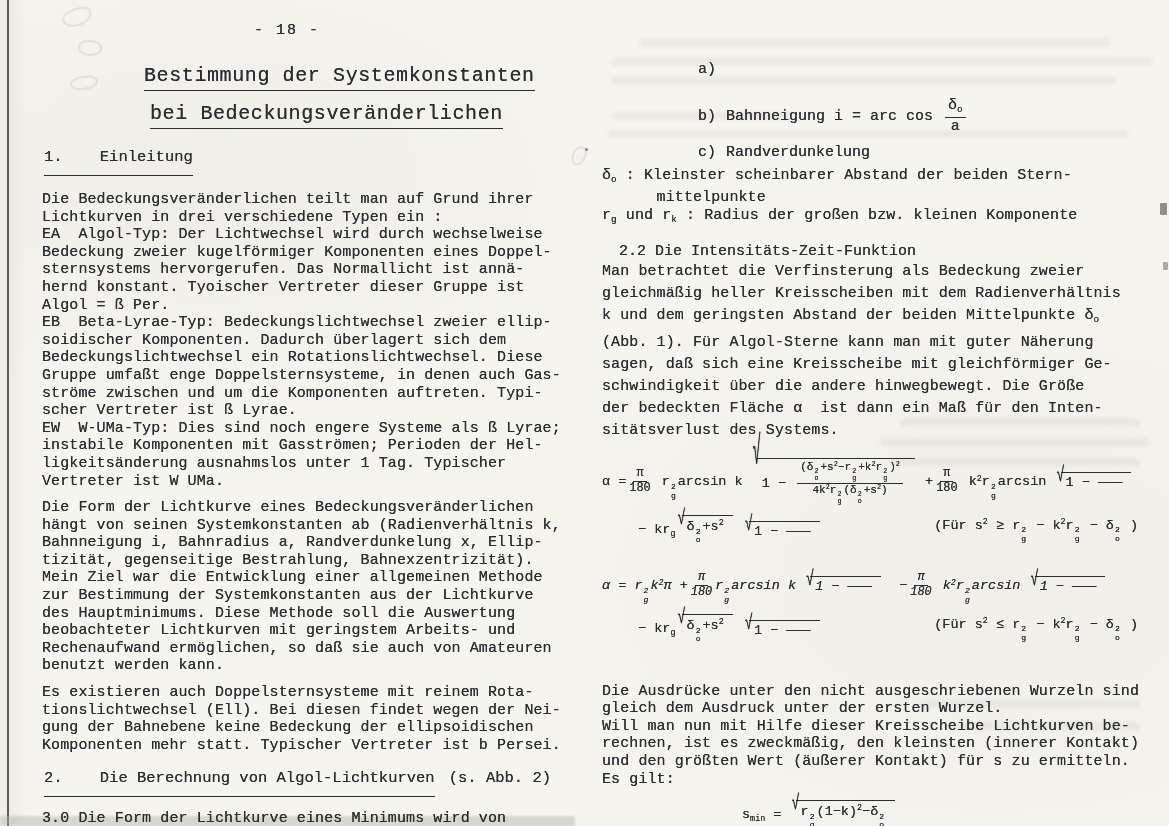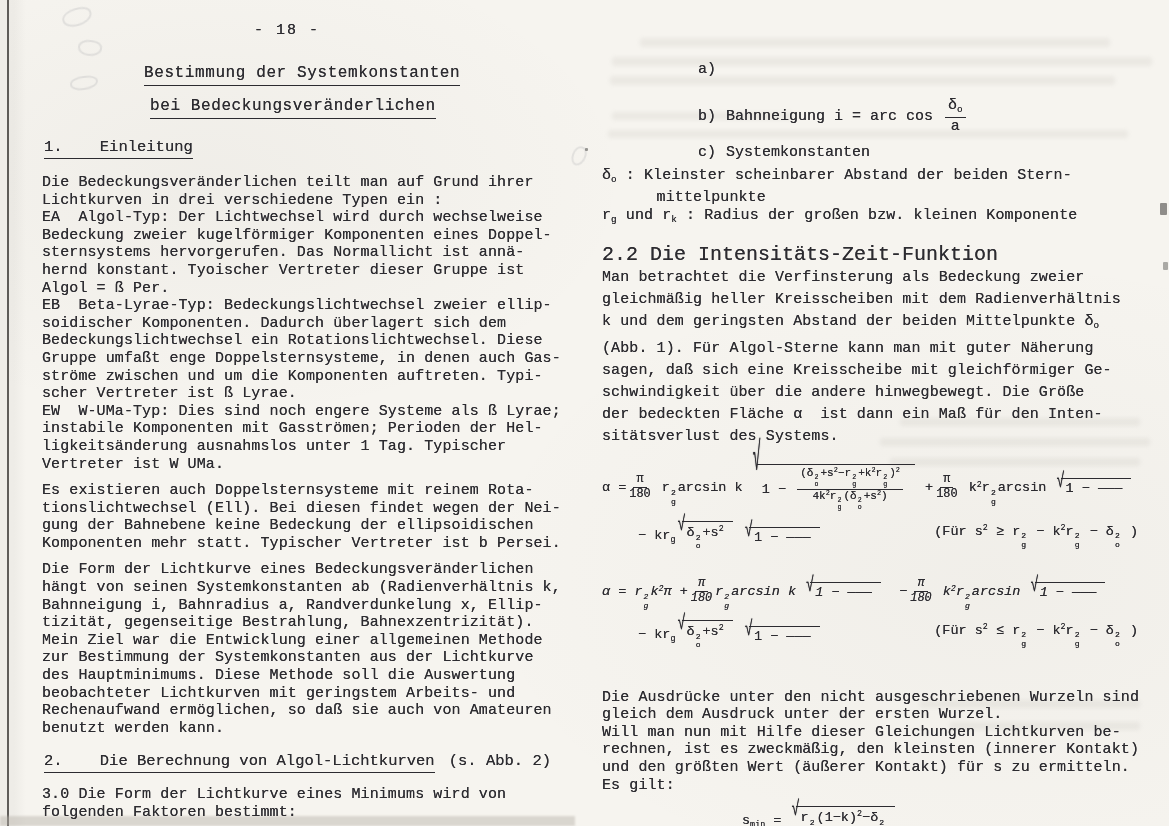--- a/index.html
+++ b/index.html
@@ -19,40 +19,40 @@
   .ink{ text-shadow:0 0 0.6px rgba(44,43,48,0.85); }
   .col{position:absolute;top:8px;}
   .col-left{left:42px;width:534px;}
   .col-right{left:602px;width:562px;}
   .body-text{
     font-size:15px;line-height:17.6px;white-space:pre-wrap;margin:0;
     letter-spacing:0.1px;
   }
   .rc-text{line-height:22px;}
   .pagenum{font-size:15px;margin:14px 0 0 212px;letter-spacing:2px;}
-  .title-line{display:inline-block;font-size:16px;border-bottom:1.6px solid #2c2b30;padding-bottom:3px;letter-spacing:0.6px;}
+  .title-line{display:inline-block;font-size:20px;border-bottom:1.6px solid #2c2b30;padding-bottom:3px;letter-spacing:0.6px;}
   .t1{margin:25px 0 0 102px;}
   .t2{margin:11px 0 16px 108px;}
   .heading{font-size:15.5px;margin:0;white-space:pre-wrap;}
-  .heading .u{display:inline-block;border-bottom:1.6px solid #2c2b30;padding-bottom:2px;}
+  .heading .u{display:inline-block;border-bottom:1.6px solid #2c2b30;padding-bottom:9px;}
   .h-einleitung{margin:19px 0 0 2px;}
   .h-berechnung{margin:15px 0 0 2px;}
   .h-suffix{margin-left:14px;}
   .p-types{margin-top:15px;}
   .p-ell{margin-top:9px;}
   .p-form{margin-top:9px;}
   .p-21{margin-top:13px;}
   
   .abc-item{display:flex;align-items:center;font-size:15px;margin-left:96px;white-space:pre;}
   .abc-item .lbl{margin-right:10px;}
   .i-a{margin-top:40px;min-height:42px;}
   .i-b{margin-top:7px;min-height:38px;}
   .i-c{margin-top:7px;min-height:20px;}
   .defs{margin-top:5px;}
-  .h-22{font-size:20px;margin:15px 0 0 0;}
+  .h-22{font-size:15px;margin:15px 0 0 17px;}
   .p-22{margin-top:1px;}
   .p-roots{margin-top:39px;}
   
   .formula{font-size:13.5px;white-space:pre;}
   .f1-l1{margin-top:16px;}
   .f-l2{margin-top:10px;margin-left:36px;display:flex;align-items:center;}
   .f2-l1{margin-top:26px;font-style:italic;}
   .cond{margin-left:auto;padding-right:26px;text-align:right;}
   .s-eq{margin:0 0 0 140px;font-size:13.5px;}
   .s-min{margin-top:12px;}
@@ -120,52 +120,52 @@
 EB  Beta-Lyrae-Typ: Bedeckungslichtwechsel zweier ellip-
 soidischer Komponenten. Dadurch überlagert sich dem
 Bedeckungslichtwechsel ein Rotationslichtwechsel. Diese
 Gruppe umfaßt enge Doppelsternsysteme, in denen auch Gas-
 ströme zwischen und um die Komponenten auftreten. Typi-
 scher Vertreter ist ß Lyrae.
 EW  W-UMa-Typ: Dies sind noch engere Systeme als ß Lyrae;
 instabile Komponenten mit Gasströmen; Perioden der Hel-
 ligkeitsänderung ausnahmslos unter 1 Tag. Typischer
 Vertreter ist W UMa.</p>
-  <p class="body-text p-ell">Es existieren auch Doppelsternsysteme mit reinem Rota-
-tionslichtwechsel (Ell). Bei diesen findet wegen der Nei-
-gung der Bahnebene keine Bedeckung der ellipsoidischen
-Komponenten mehr statt. Typischer Vertreter ist b Persei.</p>
   <p class="body-text p-form">Die Form der Lichtkurve eines Bedeckungsveränderlichen
 hängt von seinen Systemkonstanten ab (Radienverhältnis k,
 Bahnneigung i, Bahnradius a, Randverdunkelung x, Ellip-
 tizität, gegenseitige Bestrahlung, Bahnexzentrizität).
 Mein Ziel war die Entwicklung einer allgemeinen Methode
 zur Bestimmung der Systemkonstanten aus der Lichtkurve
 des Hauptminimums. Diese Methode soll die Auswertung
 beobachteter Lichtkurven mit geringstem Arbeits- und
 Rechenaufwand ermöglichen, so daß sie auch von Amateuren
 benutzt werden kann.</p>
+  <p class="body-text p-ell">Es existieren auch Doppelsternsysteme mit reinem Rota-
+tionslichtwechsel (Ell). Bei diesen findet wegen der Nei-
+gung der Bahnebene keine Bedeckung der ellipsoidischen
+Komponenten mehr statt. Typischer Vertreter ist b Persei.</p>
 
   <div class="heading h-berechnung"><span class="u">2.    Die Berechnung von Algol-Lichtkurven</span><span class="h-suffix">(s. Abb. 2)</span></div>
 
   <p class="body-text p-21">3.0 Die Form der Lichtkurve eines Minimums wird von
 folgenden Faktoren bestimmt:</p>
 </div>
 
 <div class="col col-right ink">
   <div class="abc-item i-a">
     <span class="lbl">a)</span>
   </div>
   <div class="abc-item i-b">
     <span class="lbl">b)</span>
     <span>Bahnneigung i = arc cos <span class="frac"><span>δ<span class="sub">o</span></span><span>a</span></span></span>
   </div>
   <div class="abc-item i-c">
     <span class="lbl">c)</span>
-    <span>Systemkonstanten</span>
+    <span>Randverdunkelung</span>
   </div>
 
   <div class="defs">
     <p class="body-text">δ<span class="sub">o</span> : Kleinster scheinbarer Abstand der beiden Stern-
       mittelpunkte</p>
     <p class="body-text">r<span class="sub">g</span> und r<span class="sub">k</span> : Radius der großen bzw. kleinen Komponente</p>
   </div>
 
   <div class="h-22">2.2 Die Intensitäts-Zeit-Funktion</div>
   <p class="body-text rc-text p-22">Man betrachtet die Verfinsterung als Bedeckung zweier
@@ -184,20 +184,20 @@
   </div>
 
   <div class="formula f2-l1">α = r<span class="ss"><span>2</span><span>g</span></span>k<span class="sup">2</span>π +<span class="frac small"><span>π</span><span>180</span></span>r<span class="ss"><span>2</span><span>g</span></span>arcsin k <span class="rad"><span class="rs">√</span><span class="rc">1 − ———</span></span>  −<span class="frac small"><span>π</span><span>180</span></span> k<span class="sup">2</span>r<span class="ss"><span>2</span><span>g</span></span>arcsin <span class="rad"><span class="rs">√</span><span class="rc">1 − ———</span></span></div>
   <div class="f-l2 formula">
     <span>− kr<span class="sub">g</span><span class="rad"><span class="rs">√</span><span class="rc">δ<span class="ss"><span>2</span><span>o</span></span>+s<span class="sup">2</span></span></span> <span class="rad"><span class="rs">√</span><span class="rc">1 − ———</span></span></span>
     <span class="cond">(Für s<span class="sup">2</span> ≤ r<span class="ss"><span>2</span><span>g</span></span> − k<span class="sup">2</span>r<span class="ss"><span>2</span><span>g</span></span> − δ<span class="ss"><span>2</span><span>o</span></span> )</span>
   </div>
 
   <p class="body-text p-roots">Die Ausdrücke unter den nicht ausgeschriebenen Wurzeln sind
 gleich dem Ausdruck unter der ersten Wurzel.
-Will man nun mit Hilfe dieser Gleichungen Lichtkurven be-
+Will man nun mit Hilfe dieser Kreisscheibe Lichtkurven be-
 rechnen, ist es zweckmäßig, den kleinsten (innerer Kontakt)
 und den größten Wert (äußerer Kontakt) für s zu ermitteln.
 Es gilt:</p>
 
   <div class="formula s-eq s-min">s<span class="sub">min</span> = <span class="rad"><span class="rs">√</span><span class="rc">r<span class="ss"><span>2</span><span>g</span></span>(1−k)<span class="sup">2</span>−δ<span class="ss"><span>2</span><span>o</span></span></span></span></div>
   <div class="formula s-eq s-max">s<span class="sub">max</span> = <span class="rad"><span class="rs">√</span><span class="rc">r<span class="ss"><span>2</span><span>g</span></span>(1+k)<span class="sup">2</span>−δ<span class="ss"><span>2</span><span>o</span></span></span></span></div>
 </div>
 
 </body></html>

